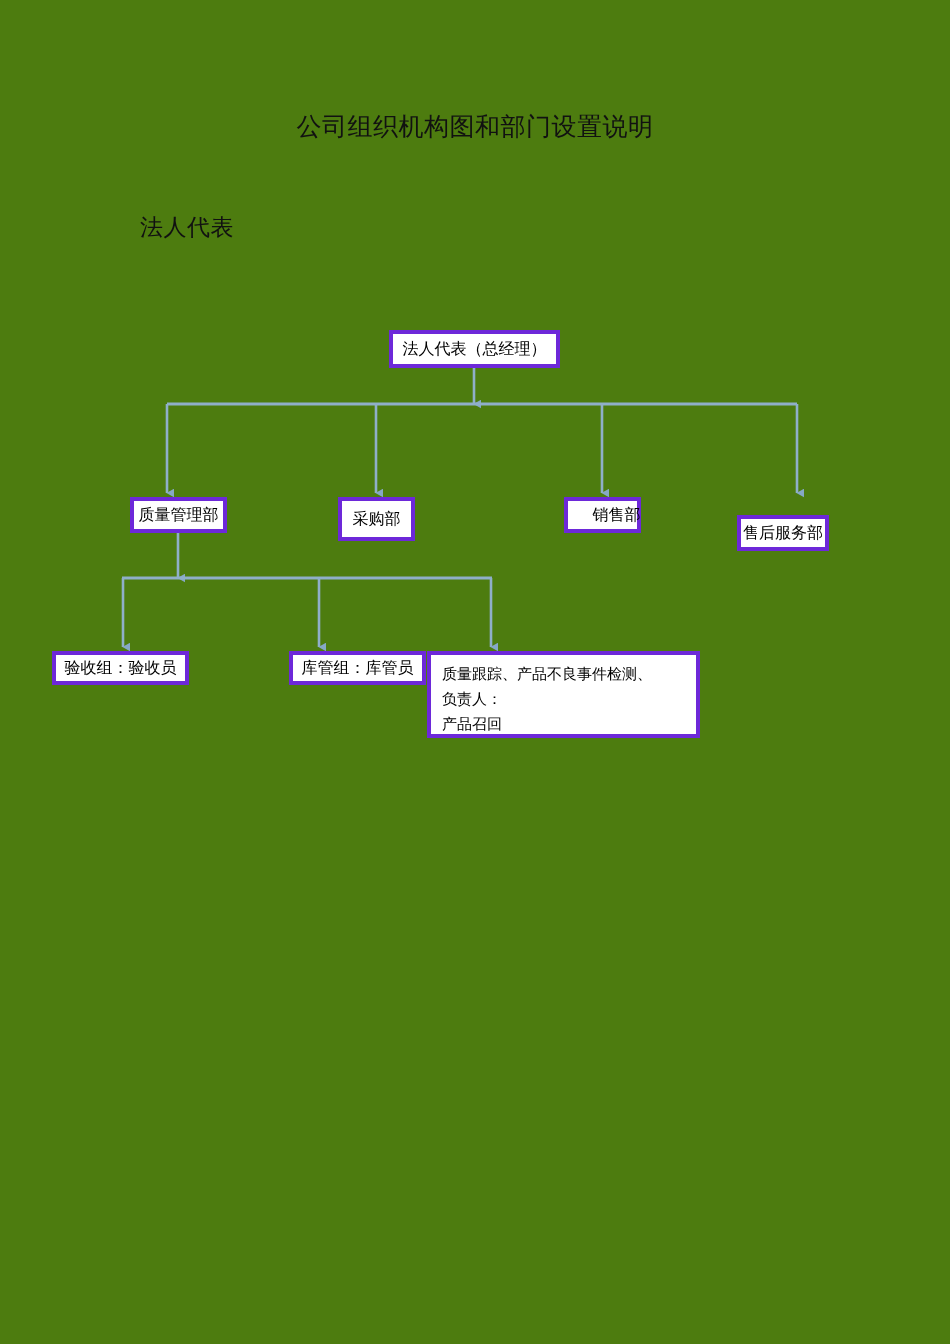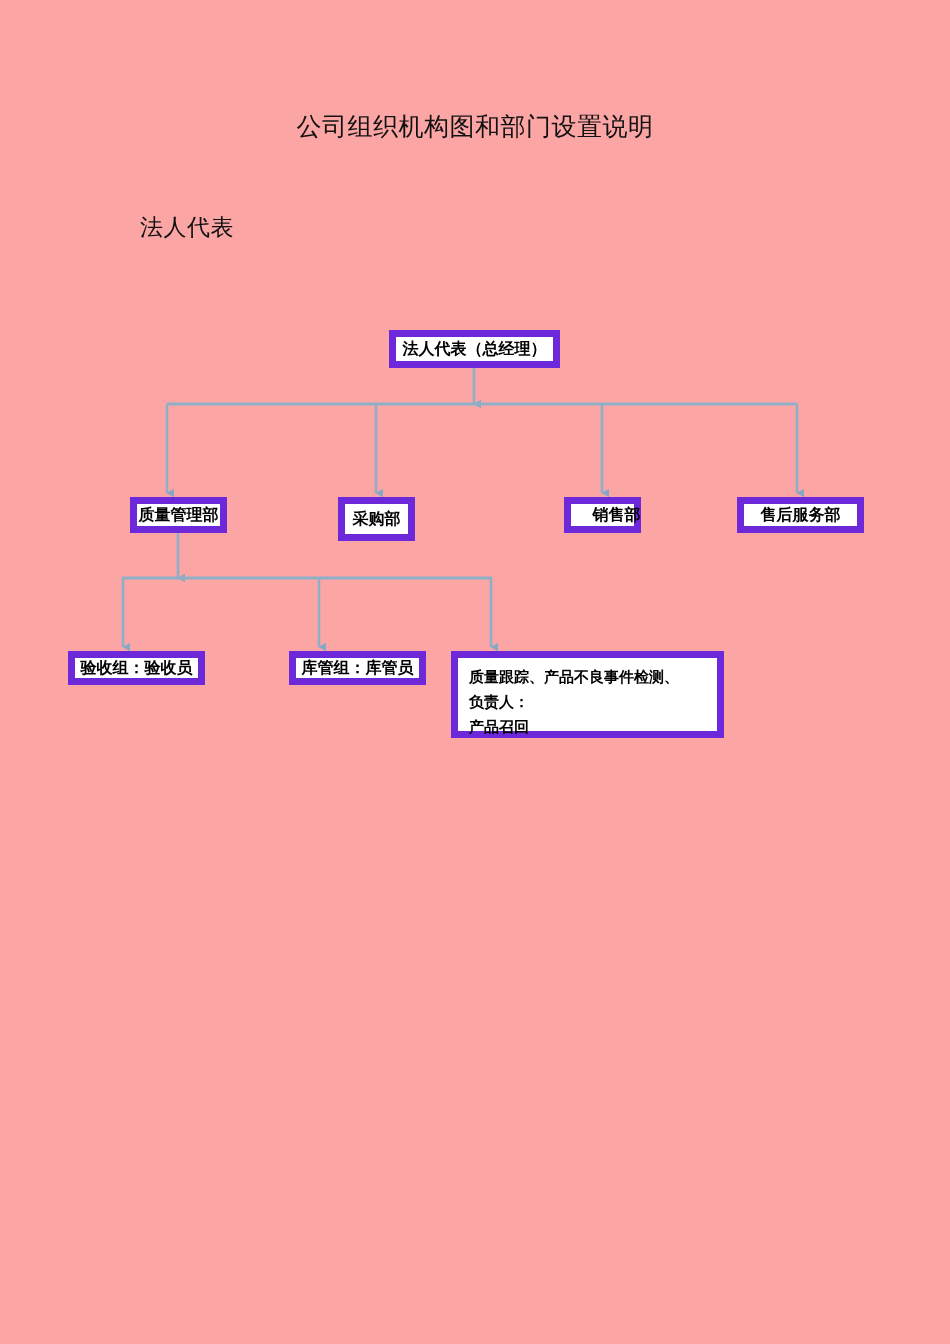--- a/index.html
+++ b/index.html
@@ -9,21 +9,21 @@
     background: #ffffff;
   }
   body {
     font-family: "Liberation Serif", "DejaVu Serif", serif;
     color: #000000;
   }
   .page {
     position: relative;
     width: 950px;
     height: 1344px;
-    background: #fca5a5;
+    background: #4d7c0f;
     overflow: hidden;
   }
 
   
   .doc-title {
     position: absolute;
     left: 0;
     top: 110px;
     width: 950px;
     text-align: center;
@@ -67,52 +67,50 @@
     width: 950px;
     height: 1344px;
     overflow: visible;
   }
 
   
   .node {
     position: absolute;
     box-sizing: border-box;
     background: #ffffff;
-    border: 7px solid #6d28d9;
+    border: 4px solid #6d28d9;
     display: flex;
     align-items: center;
     justify-content: center;
     font-size: 16px;
     line-height: 22px;
     color: #000000;
     white-space: nowrap;
     z-index: 3;
-    font-weight: bold;
   }
   .node.multiline {
     display: block;
     padding: 7px 11px 0 11px;
     white-space: normal;
     text-align: left;
-    margin-left: 24px;
   }
   .node.multiline .ln {
     display: block;
     font-size: 15px;
     line-height: 25px;
     white-space: nowrap;
   }
 
   
   #node-ceo        { left: 389px; top: 330px; width: 171px; height: 38px; }
   #node-quality    { left: 130px; top: 497px; width: 97px; height: 36px; }
   #node-purchase   { left: 338px; top: 497px; width: 77px;  height: 44px; }
   #node-sales      { left: 564px; top: 497px; width: 77px;  height: 36px; padding-left: 28px; }
-  #node-service    { left: 737px; top: 497px; width: 127px; height: 36px; }
-  #node-acceptance { left: 68px;  top: 651px; width: 137px; height: 34px; }
+  #node-service    { left: 737px; top: 515px; width: 92px; height: 36px; }
+  #node-acceptance { left: 52px;  top: 651px; width: 137px; height: 34px; }
   #node-warehouse  { left: 243px; top: 651px; width: 137px; height: 34px; margin-left: 46px; }
   #node-tracking   { left: 427px; top: 651px; width: 273px; height: 87px; }
 </style>
 </head>
 <body>
 
 <div class="page">
 
   <div class="doc-title">公司组织机构图和部门设置说明</div>
 

